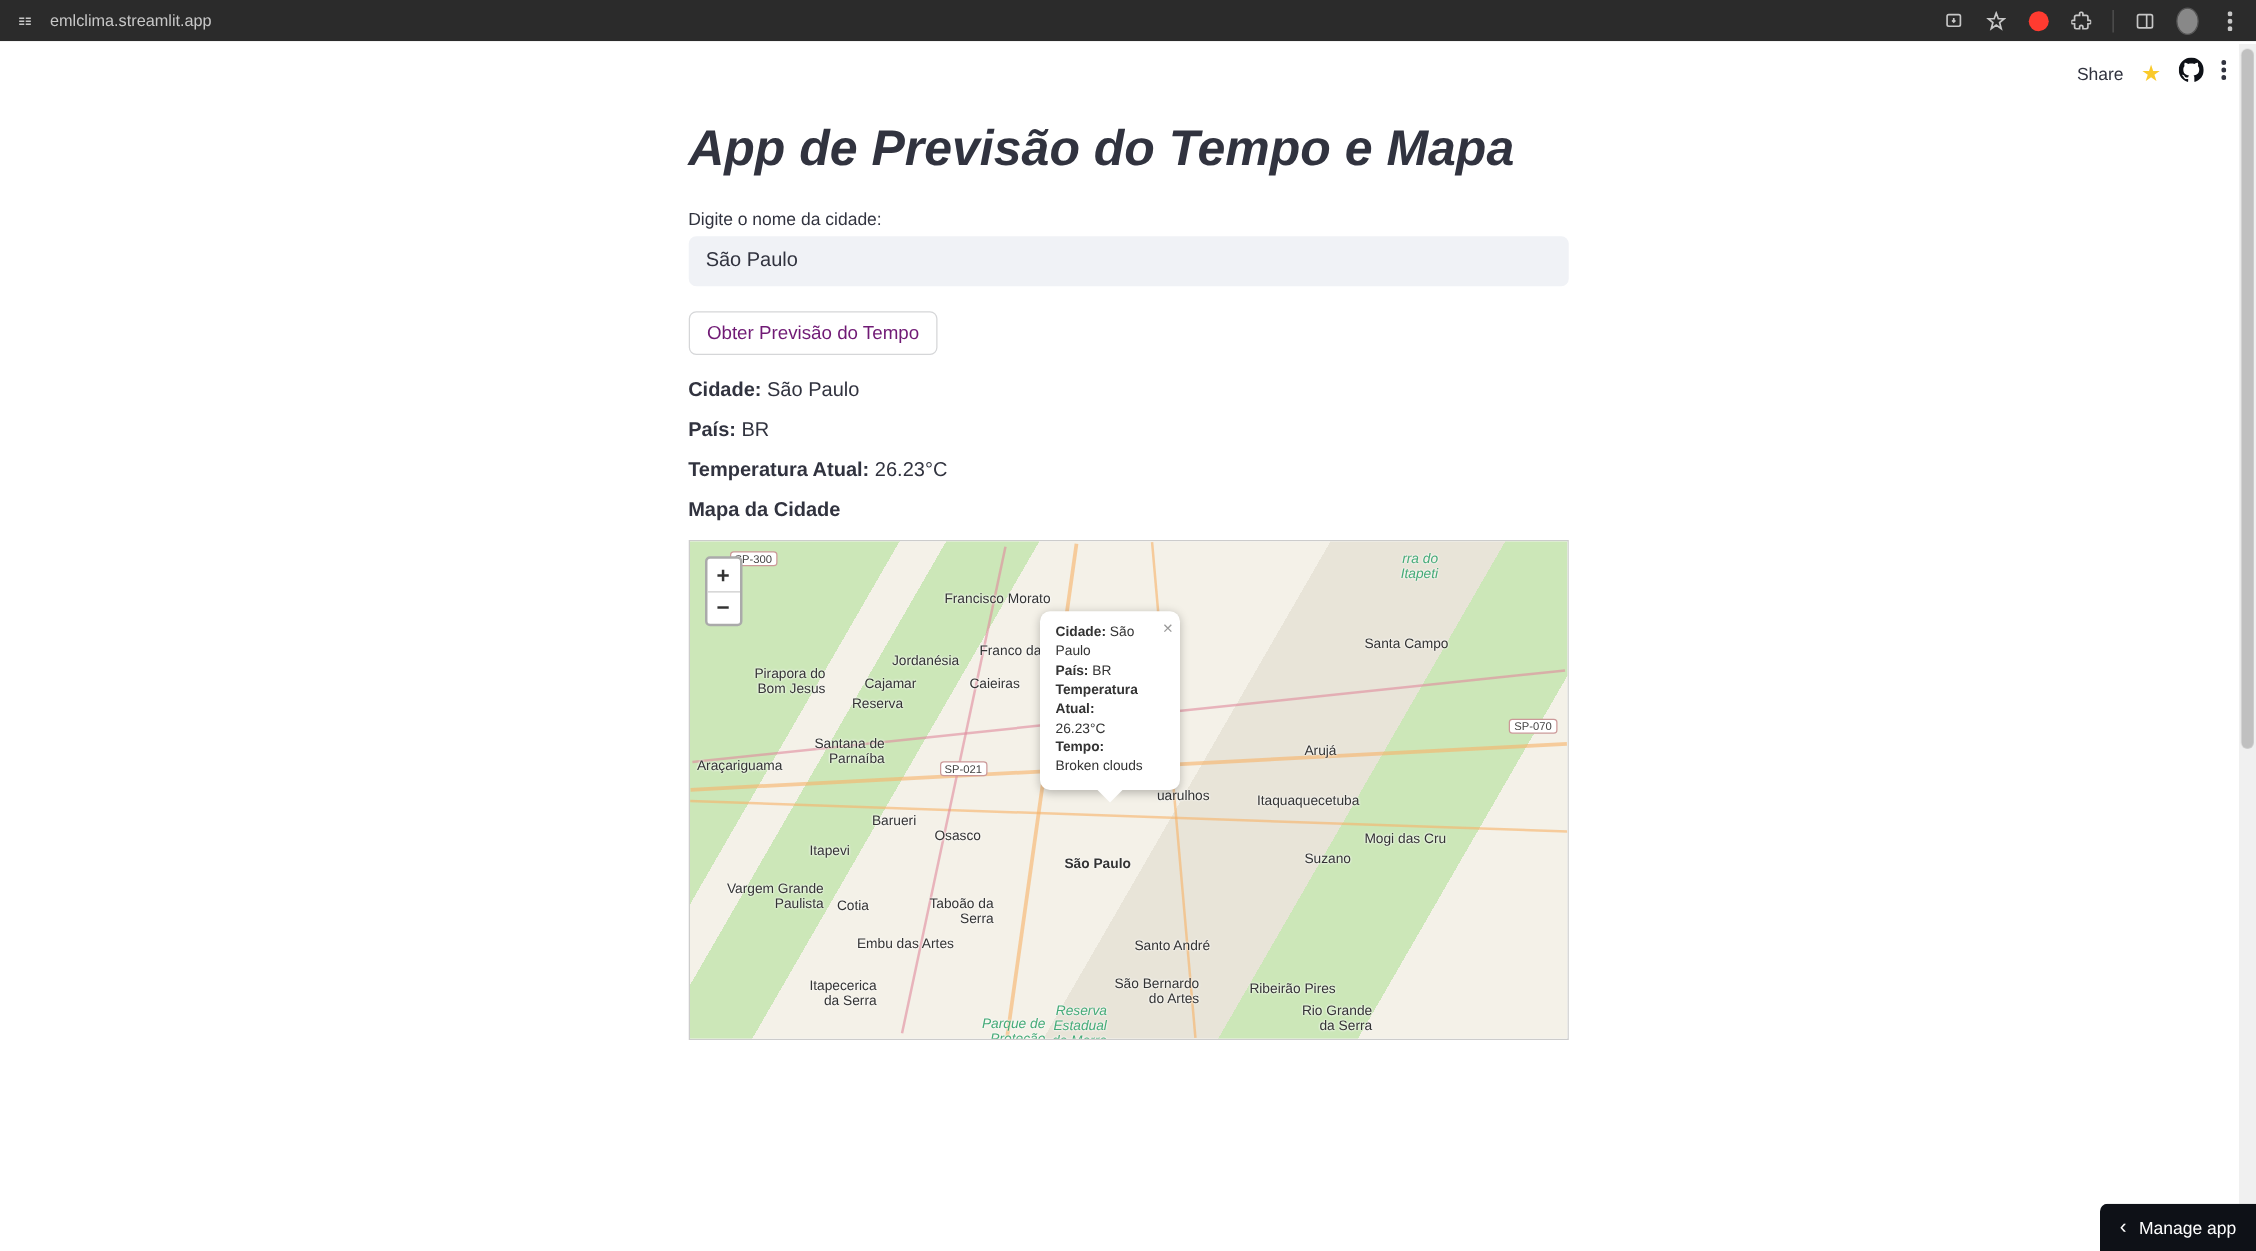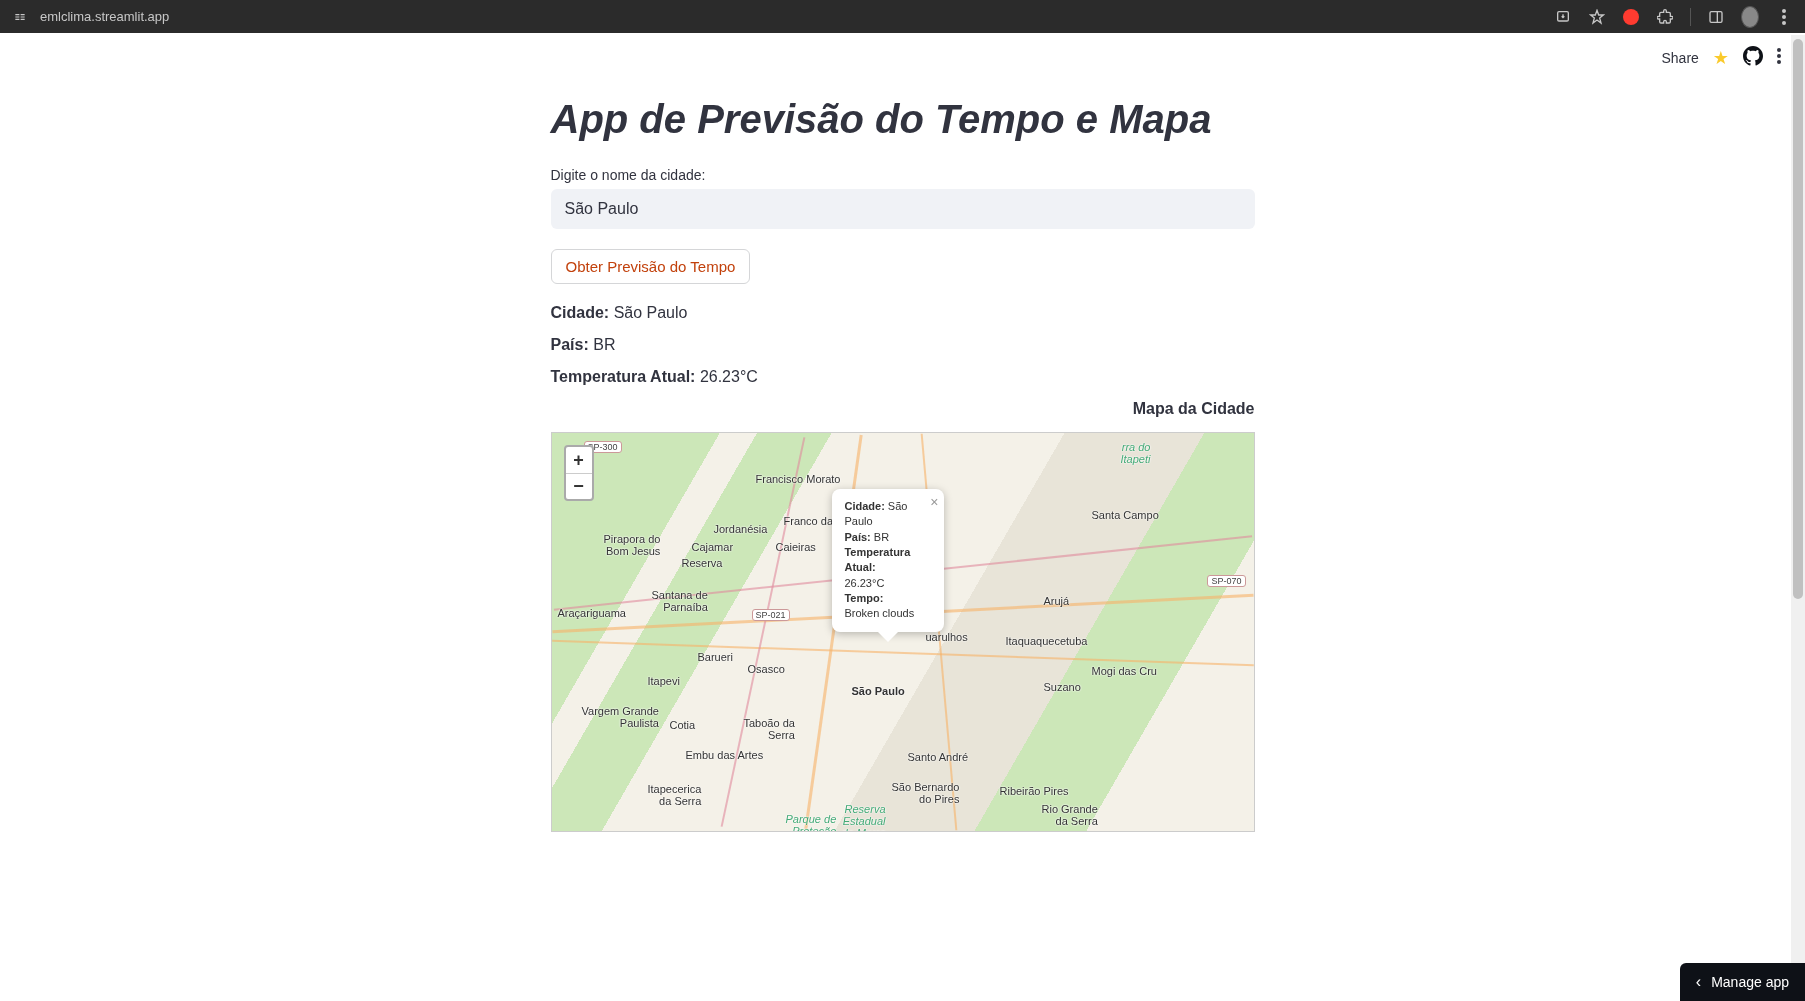--- a/index.html
+++ b/index.html
@@ -24,25 +24,25 @@
 .st-toolbar .star { color: #faca2b; font-size: 18px; cursor: pointer; }
 .st-toolbar .gh { cursor: pointer; }
 .st-toolbar .menu-dots { cursor: pointer; font-size: 18px; color: #31333f; }
 
 
 .page { display: flex; justify-content: center; padding-top: 60px; }
 .content { width: 704px; max-width: 704px; }
 h1.title { font-size: 40px; font-weight: 700; color: #31333f; margin-bottom: 24px; line-height: 1.2; font-style: italic; }
 .field-label { font-size: 14px; color: #31333f; margin-bottom: 6px; }
 .text-input { width: 100%; height: 40px; background: #f0f2f6; border: none; border-radius: 6px; padding: 0 14px; font-size: 16px; color: #31333f; margin-bottom: 20px; }
-.btn { background: #fff; border: 1px solid #d5d6d8; border-radius: 6px; padding: 8px 14px; font-size: 15px; color: #c2410c; cursor: pointer; margin-bottom: 20px; }
+.btn { background: #fff; border: 1px solid #d5d6d8; border-radius: 6px; padding: 8px 14px; font-size: 15px; color: #701a75; cursor: pointer; margin-bottom: 20px; }
 
 .info-line { font-size: 16px; color: #31333f; margin-bottom: 14px; }
 .info-line b { font-weight: 600; }
-.section-label { font-size: 16px; font-weight: 600; color: #31333f; margin-bottom: 14px; margin-top: 4px; text-align: right; }
+.section-label { font-size: 16px; font-weight: 600; color: #31333f; margin-bottom: 14px; margin-top: 4px; }
 
 
 .map-wrap { width: 704px; height: 400px; position: relative; border: 1px solid #ccc; overflow: hidden; }
 .map-bg { position: absolute; inset: 0; background:
   linear-gradient(120deg, #cce7b8 0%, #cce7b8 18%, #f4f1e8 18%, #f4f1e8 22%, #cce7b8 22%, #cce7b8 30%, #f4f1e8 30%, #f4f1e8 55%, #e8e4d8 55%, #e8e4d8 70%, #cce7b8 70%, #cce7b8 82%, #f4f1e8 82%);
 }
 .map-roads { position: absolute; inset: 0; }
 .road { position: absolute; background: #f7b267; opacity: 0.6; }
 .road-h1 { left: 0; right: 0; top: 45%; height: 3px; transform: rotate(-3deg); }
 .road-h2 { left: 0; right: 0; top: 55%; height: 2px; transform: rotate(2deg); }
@@ -201,21 +201,21 @@
 Paulista</span>
       <span class="map-city" style="left:118px;top:286px">Cotia</span>
       <span class="map-city" style="left:192px;top:284px;white-space:pre">Taboão da
 Serra</span>
       <span class="map-city" style="left:134px;top:316px">Embu das Artes</span>
       <span class="map-city" style="left:96px;top:350px;white-space:pre">Itapecerica
 da Serra</span>
       <span class="map-city" style="left:300px;top:252px;font-weight:600">São Paulo</span>
       <span class="map-city" style="left:356px;top:318px">Santo André</span>
       <span class="map-city" style="left:340px;top:348px;white-space:pre">São Bernardo
-do Pires</span>
+do Artes</span>
       <span class="map-city" style="left:448px;top:352px">Ribeirão Pires</span>
       <span class="map-city" style="left:490px;top:370px;white-space:pre">Rio Grande
 da Serra</span>
       <span class="map-city" style="left:374px;top:198px">uarulhos</span>
       <span class="map-city" style="left:492px;top:162px">Arujá</span>
       <span class="map-city" style="left:540px;top:76px">Santa Campo</span>
       <span class="map-city" style="left:454px;top:202px">Itaquaquecetuba</span>
       <span class="map-city" style="left:492px;top:248px">Suzano</span>
       <span class="map-city" style="left:540px;top:232px">Mogi das Cru</span>
       <span class="map-city" style="left:569px;top:8px;white-space:pre;font-style:italic;color:#4a7">rra do

